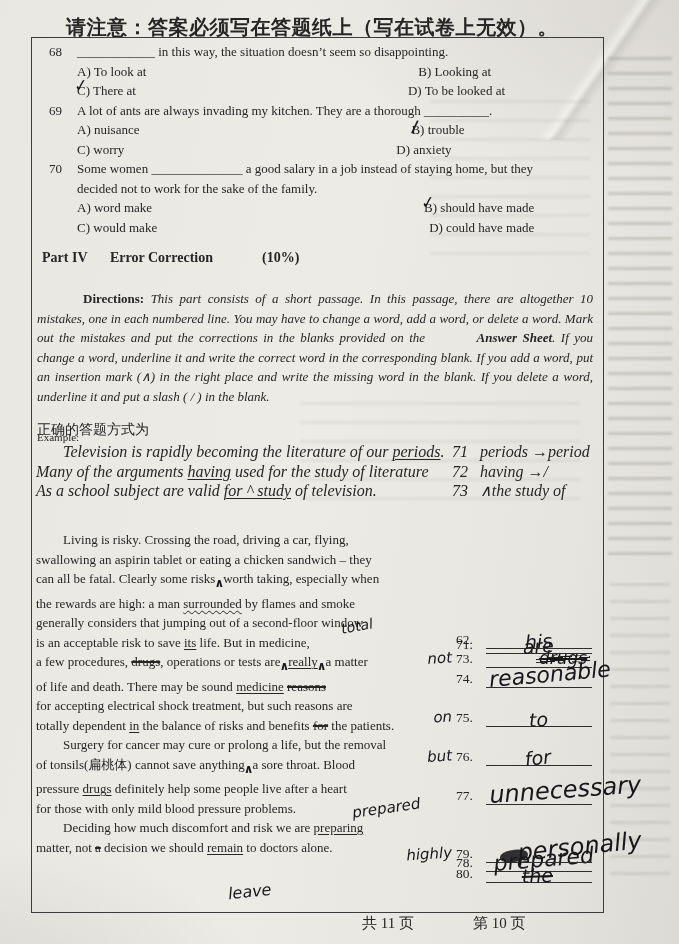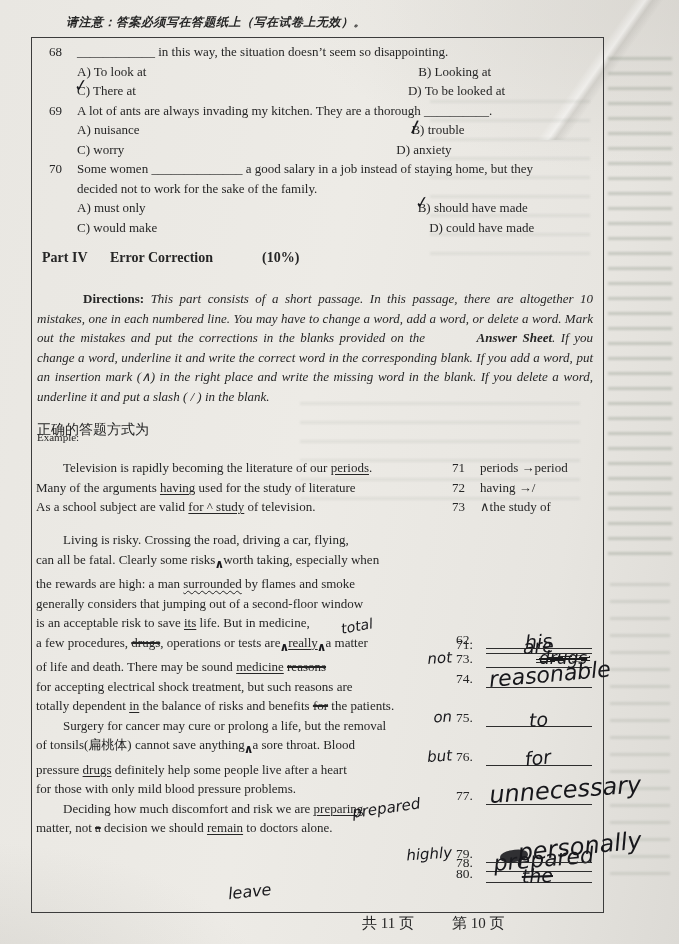--- a/index.html
+++ b/index.html
@@ -5,41 +5,41 @@
   html,body{margin:0;padding:0;background:#b7b5b1;}
   .page{
     position:relative;width:679px;height:944px;margin:0 auto;overflow:hidden;
     background:
       radial-gradient(ellipse 700px 300px at 105% 0%, rgba(205,202,196,.55), transparent 60%),
       radial-gradient(ellipse 500px 250px at -5% 105%, rgba(200,198,192,.5), transparent 60%),
       linear-gradient(100deg,#e9e7e2 0%, #edebe6 45%, #e7e5e0 78%, #dcdad5 100%);
     font-family:"Liberation Serif", serif;color:#262626;
   }
   .box{position:absolute;left:31px;top:37px;width:571px;height:874px;border:1px solid #3c3c3c;}
-  .notice{position:absolute;left:66px;top:14px;font-size:12px;font-weight:bold;letter-spacing:.5px;font-style:italic;}
+  .notice{position:absolute;left:66px;top:14px;font-size:20px;font-weight:bold;letter-spacing:.5px;}
   .mcq{position:absolute;left:36px;top:42px;width:560px;font-size:13px;line-height:19.5px;white-space:nowrap;margin-left:13px;}
   .qrow{position:relative;}
   .qnum{display:inline-block;width:28px;}
   .stem2{padding-left:28px;}
   .optrow{position:relative;padding-left:28px;}
   .optB{position:absolute;left:272px;top:0;}
   .opt{position:relative;display:inline-block;}
   .optmark{position:absolute;font-family:"DejaVu Sans",sans-serif;color:#17171b;font-weight:bold;pointer-events:none;}
   .optmark.check{left:-3px;top:-5px;font-size:17px;transform:rotate(-8deg);}
   .optmark.slash{left:1px;top:-3px;font-size:16px;transform:rotate(8deg);}
   .part-heading{position:absolute;top:250px;left:0;width:679px;font-weight:bold;font-size:14px;}
   .ph-part{position:absolute;left:42px;}
   .ph-title{position:absolute;left:110px;}
   .ph-score{position:absolute;left:262px;}
   .directions{position:absolute;left:37px;top:289px;width:556px;font-size:13px;line-height:19.6px;text-align:justify;}
   .directions .it{font-style:italic;}
   .directions .b{font-weight:bold;margin-left:46px;}
   .cn-label{position:absolute;left:37px;top:421px;font-size:14px;}
   .ex-label{position:absolute;left:37px;top:431px;font-size:11px;font-weight:normal;}
-  .example{position:absolute;left:36px;top:458px;width:566px;font-size:13px;line-height:19.5px;white-space:nowrap;}
+  .example{position:absolute;left:36px;top:442px;width:566px;font-size:16px;line-height:19.5px;font-style:italic;white-space:nowrap;}
   .exline{position:relative;}
   .exnum{position:absolute;left:416px;top:0;}
   .exans{position:absolute;left:444px;top:0;}
   .passage{position:absolute;left:36px;top:530px;width:420px;font-size:13px;line-height:19.5px;white-space:nowrap;}
   .indent{padding-left:27px;}
   .u{text-decoration:underline;text-underline-offset:2px;text-decoration-thickness:1px;}
   .wavy{text-decoration:underline wavy 1px;text-underline-offset:2px;}
   .strike{text-decoration:line-through;text-decoration-thickness:1.5px;}
   .caret{font-family:"DejaVu Sans",sans-serif;font-weight:700;font-size:12px;vertical-align:-4px;margin:0 -1px;color:#1a1a1e;}
   .hw{font-family:"DejaVu Sans",sans-serif;font-style:italic;color:#17171b;}
@@ -49,21 +49,21 @@
   .blank{position:relative;flex:0 0 106px;height:100%;border-bottom:1px solid #2e2e2e;}
   .anstext{position:absolute;left:50%;bottom:-5px;white-space:nowrap;transform-origin:left bottom;}
   .anstext.struck{text-decoration:line-through;text-decoration-thickness:1.5px;}
   .scribble{position:relative;text-decoration:line-through;text-decoration-thickness:2px;}
   .scribble::after{content:"";position:absolute;left:-3px;right:-3px;top:40%;height:6px;
     background:repeating-linear-gradient(-4deg,#1c1c1c 0 1.5px, transparent 1.5px 3.2px);transform:rotate(-2deg);}
   .blob{position:absolute;left:14px;bottom:0;width:28px;height:12px;background:#1c1c20;border-radius:45%;transform:rotate(-8deg);opacity:.9;}
   .overlay{position:absolute;white-space:nowrap;}
   .footer{position:absolute;top:914px;left:0;width:679px;font-size:15px;}
   .f-total{position:absolute;left:362px;}
-  .f-page{position:absolute;left:452px;}
+  .f-page{position:absolute;left:473px;}
   .ghost{position:absolute;filter:blur(1.2px);pointer-events:none;}
   .g1{background:repeating-linear-gradient(0deg, rgba(125,135,120,.30) 0 3px, transparent 3px 15px);}
   .g2{background:repeating-linear-gradient(0deg, rgba(125,135,120,.18) 0 3px, transparent 3px 17px);}
   .g3{background:repeating-linear-gradient(0deg, rgba(120,130,118,.10) 0 3px, transparent 3px 19px);}
   .crease{position:absolute;left:470px;top:-10px;width:260px;height:150px;
     background:linear-gradient(125deg, transparent 47%, rgba(255,255,255,.45) 50%, rgba(160,158,152,.25) 52%, transparent 55%);
     pointer-events:none;}
 </style>
 </head>
 <body>
@@ -82,21 +82,21 @@
 
   <div class="mcq" id="mcq">
       <div class="qrow"><span class="qnum">68</span><span>____________ in this way, the situation doesn’t seem so disappointing.</span></div>
       <div class="optrow"><span class="opt"><span>A) To look at</span></span><span class="opt optB"><span>B) Looking at</span></span></div>
       <div class="optrow"><span class="opt"><span>C) There at</span><span class="optmark check">✓</span></span><span class="opt optB"><span>D) To be looked at</span></span></div>
       <div class="qrow"><span class="qnum">69</span><span>A lot of ants are always invading my kitchen. They are a thorough __________.</span></div>
       <div class="optrow"><span class="opt"><span>A) nuisance</span></span><span class="opt optB"><span>B) trouble</span><span class="optmark slash">∕</span></span></div>
       <div class="optrow"><span class="opt"><span>C) worry</span></span><span class="opt optB"><span>D) anxiety</span></span></div>
       <div class="qrow"><span class="qnum">70</span><span>Some women ______________ a good salary in a job instead of staying home, but they</span></div>
       <div class="stem2">decided not to work for the sake of the family.</div>
-      <div class="optrow"><span class="opt"><span>A) must only</span></span><span class="opt optB"><span>B) should have made</span><span class="optmark check">✓</span></span></div>
+      <div class="optrow"><span class="opt"><span>A) word make</span></span><span class="opt optB"><span>B) should have made</span><span class="optmark check">✓</span></span></div>
       <div class="optrow"><span class="opt"><span>C) would make</span></span><span class="opt optB"><span>D) could have made</span></span></div>
     </div>
 
   <div class="part-heading">
     <span class="ph-part">Part IV</span>
     <span class="ph-title">Error Correction</span>
     <span class="ph-score">(10%)</span>
   </div>
 
   <div class="directions" id="directions"><span class="b ">Directions: </span><span class="it">This part consists of a short passage. In this passage, there are altogether 10 mistakes, one in each numbered line. You may have to change a word, add a word, or delete a word. Mark out the mistakes and put the corrections in the blanks provided on the </span><span class="b it">Answer Sheet</span><span class="it">. If you change a word, underline it and write the correct word in the corresponding blank. If you add a word, put an insertion mark (∧) in the right place and write the missing word in the blank. If you delete a word, underline it and put a slash ( / ) in the blank.</span></div>
@@ -105,20 +105,21 @@
   <div class="ex-label">Example:</div>
 
   <div class="example" id="example">
       <div class="exline indent"><span>Television is rapidly becoming the literature of our </span><span class="u">periods</span><span>.</span><span class="exnum">71</span><span class="exans">periods →period</span></div>
       <div class="exline"><span>Many of the arguments </span><span class="u">having</span><span> used for the study of literature</span><span class="exnum">72</span><span class="exans">having →/</span></div>
       <div class="exline"><span>As a school subject are valid </span><span class="u">for ^ study</span><span> of television.</span><span class="exnum">73</span><span class="exans">∧the study of</span></div>
     </div>
 
   <div class="passage" id="passage">
       <div class="indent"><span>Living is risky. Crossing the road, driving a car, flying,</span></div>
+      <div><span>swallowing an aspirin tablet or eating a chicken sandwich – they</span></div>
       <div><span>can all be fatal. Clearly some risks</span><span class="caret">∧</span><span>worth taking, especially when</span></div>
       <div><span>the rewards are high: a man </span><span class="wavy">surrounded</span><span> by flames and smoke</span></div>
       <div><span>generally considers that jumping out of a second-floor window</span></div>
       <div><span>is an acceptable risk to save </span><span class="u">its</span><span> life. But in medicine,</span></div>
       <div><span>a few procedures, </span><span class="strike">drugs</span><span>, operations or tests are</span><span class="caret">∧</span><span class="u">really</span><span class="caret">∧</span><span>a matter</span></div>
       <div><span>of life and death. There may be sound </span><span class="u">medicine</span><span> </span><span class="strike">reasons</span></div>
       <div><span>for accepting electrical shock treatment, but such reasons are</span></div>
       <div><span>totally dependent </span><span class="u">in</span><span> the balance of risks and benefits </span><span class="strike">for</span><span> the patients.</span></div>
       <div class="indent"><span>Surgery for cancer may cure or prolong a life, but the removal</span></div>
       <div><span>of tonsils(扁桃体) cannot save anything</span><span class="caret">∧</span><span>a sore throat. Blood</span></div>

